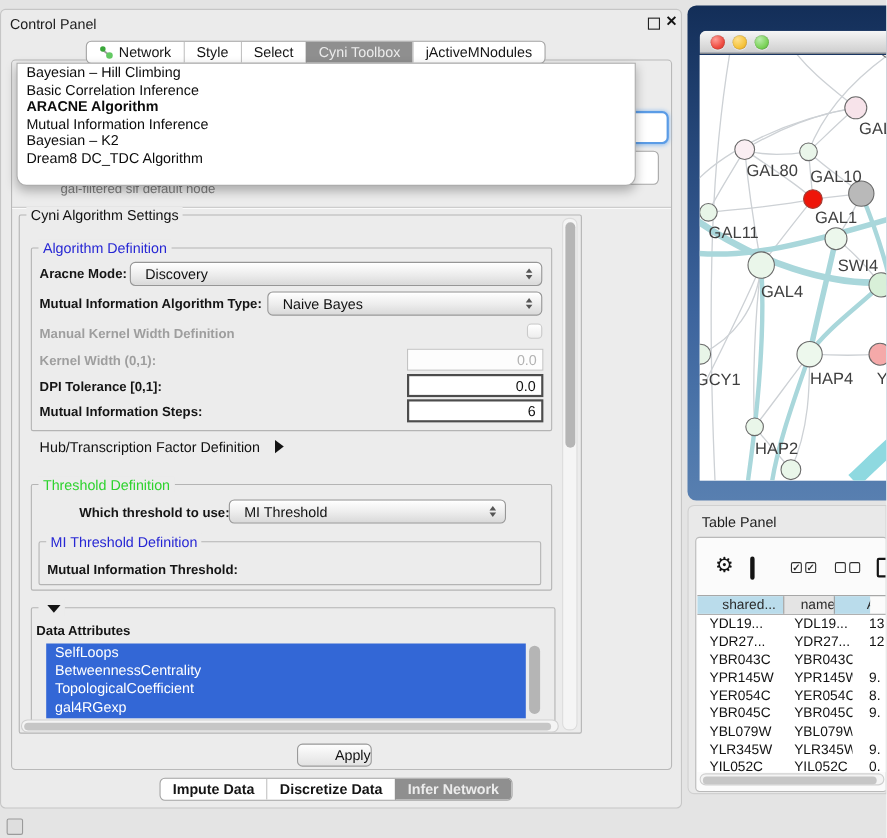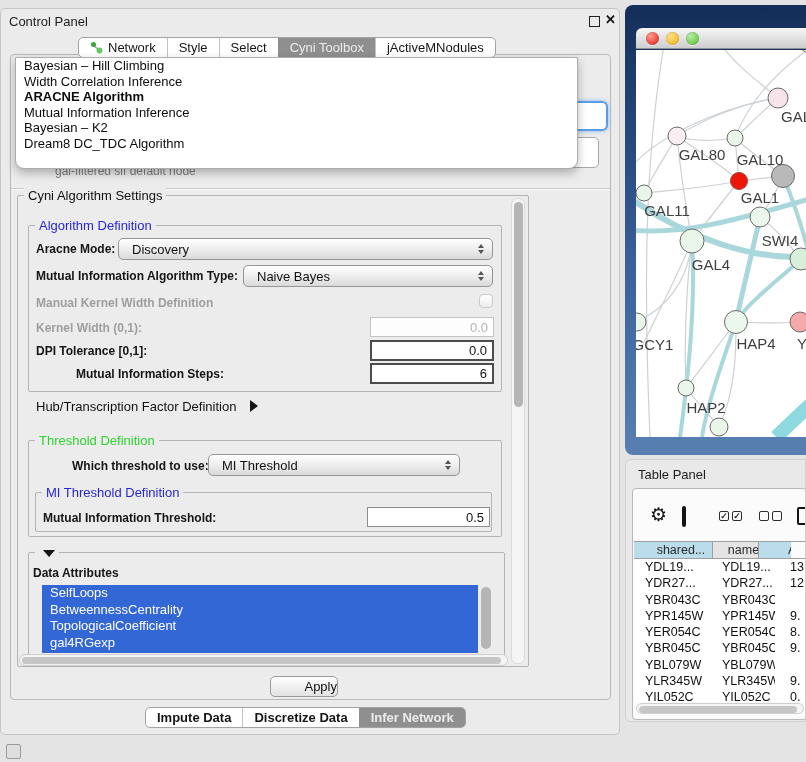--- a/index.html
+++ b/index.html
@@ -132,21 +132,21 @@
 
   <div class="abs cpmain"></div>
   <div class="abs sepline"></div>
 
   <div class="abs rem1"></div>
   <div class="abs rem2"></div>
   <div class="abs galtxt nw">gal-filtered sif default node</div>
 
   <div class="abs popup">
     <div class="it nw">Bayesian – Hill Climbing</div>
-    <div class="it nw">Width Correlation Inference</div>
+    <div class="it nw">Basic Correlation Inference</div>
     <div class="it sel nw">ARACNE Algorithm</div>
     <div class="it nw">Mutual Information Inference</div>
     <div class="it nw">Bayesian – K2</div>
     <div class="it nw">Dream8 DC_TDC Algorithm</div>
   </div>
 
   <div class="abs grp" style="left:17px;top:195px;width:512px;height:472px;"></div>
   <span class="abs grp-t" style="left:24px;top:188px;">Cyni Algorithm Settings</span>
 
   <div class="abs vsb-track" style="left:511px;top:198px;width:14px;height:466px;">
@@ -180,21 +180,21 @@
   <span class="abs lbl dis" style="left:36px;top:321px;">Kernel Width (0,1):</span>
   <div class="abs fld dis2" style="left:370px;top:317px;width:124px;height:20px;">
     <span>0.0</span>
   </div>
 
   <span class="abs lbl" style="left:36px;top:344px;">DPI Tolerance [0,1]:</span>
   <div class="abs fld en" style="left:370px;top:340px;width:124px;height:21px;">
     <span>0.0</span>
   </div>
 
-  <span class="abs lbl" style="left:36px;top:367px;margin-left:40px;">Mutual Information Steps:</span>
+  <span class="abs lbl" style="left:36px;top:367px;">Mutual Information Steps:</span>
   <div class="abs fld en" style="left:370px;top:363px;width:124px;height:21px;">
     <span>6</span>
   </div>
 
   <span class="abs plain" style="left:36px;top:399px;">Hub/Transcription Factor Definition</span>
   <span class="abs tri-r" style="left:250px;top:400px;"></span>
 
   <div class="abs grp" style="left:28px;top:440px;width:474px;height:97px;"></div>
   <span class="abs grp-t green-t" style="left:35px;top:433px;">Threshold Definition</span>
 
@@ -204,23 +204,20 @@
     <span class="spin">
         <span class="tu"></span>
         <span class="td"></span>
       </span>
   </div>
 
   <div class="abs grp" style="left:35px;top:492px;width:457px;height:40px;"></div>
   <span class="abs grp-t blue-t" style="left:42px;top:485px;">MI Threshold Definition</span>
 
   <span class="abs lbl" style="left:43px;top:511px;">Mutual Information Threshold:</span>
-  <div class="abs fld lt" style="left:367px;top:507px;width:123px;height:20px;">
-    <span>0.5</span>
-  </div>
 
   <div class="abs grp" style="left:28px;top:552px;width:477px;height:112px;"></div>
   <span class="abs grp-t" style="left:35px;top:545px;">&nbsp;<span class="tri-d" style="display:inline-block;vertical-align:middle;"></span></span>
 
   <span class="abs lbl" style="left:33px;top:566px;">Data Attributes</span>
 
   <div class="abs dalist" style="left:42px;top:585px;width:436px;height:68px;">
     <div class="li">SelfLoops</div>
     <div class="li">BetweennessCentrality</div>
     <div class="li">TopologicalCoefficient</div>

